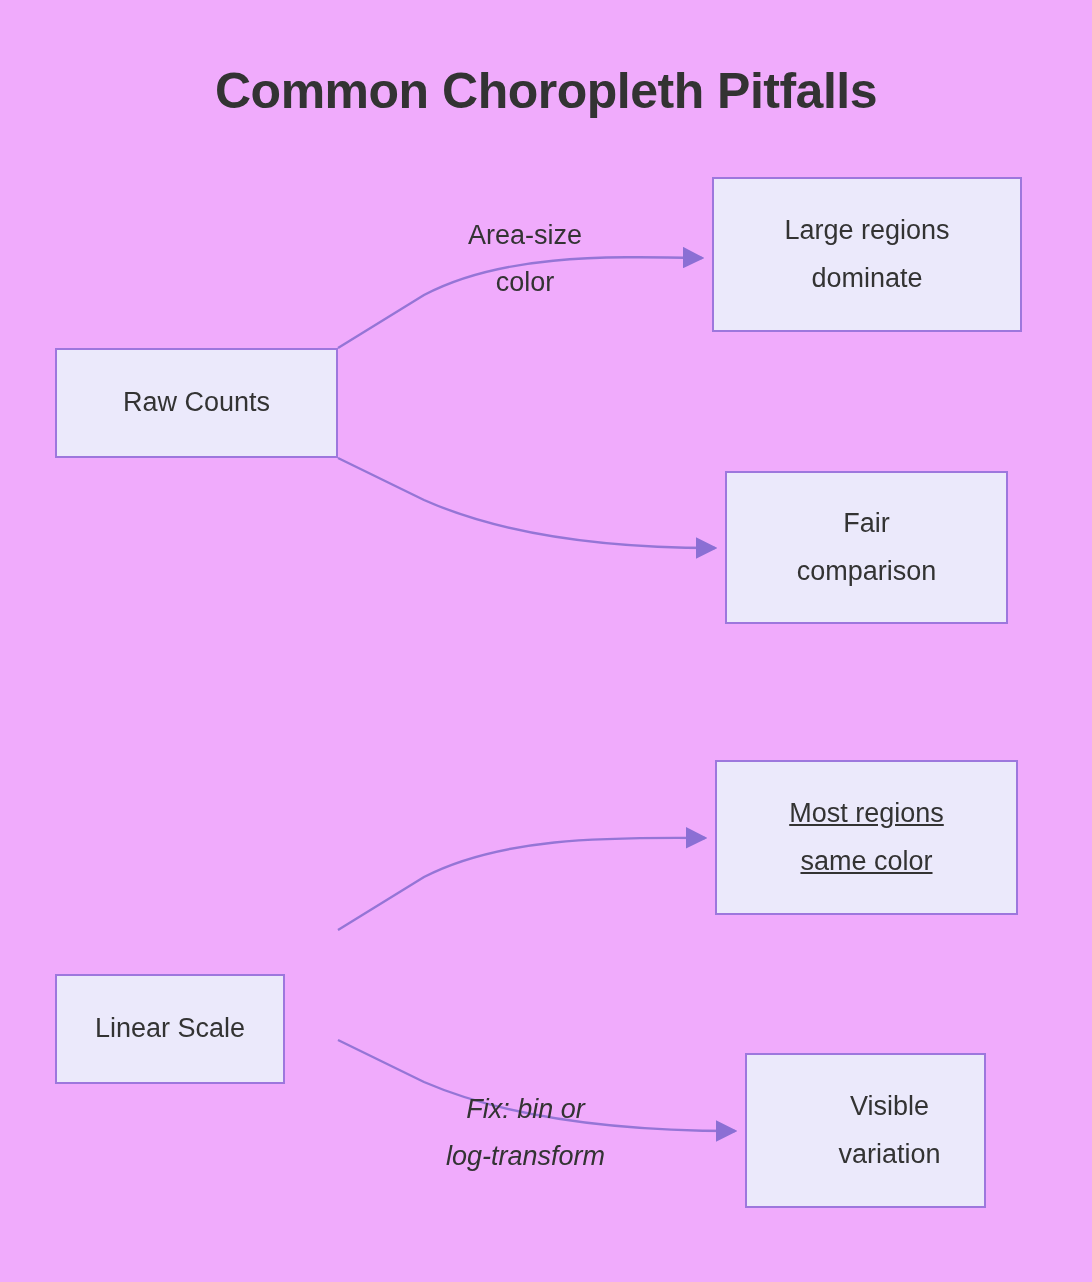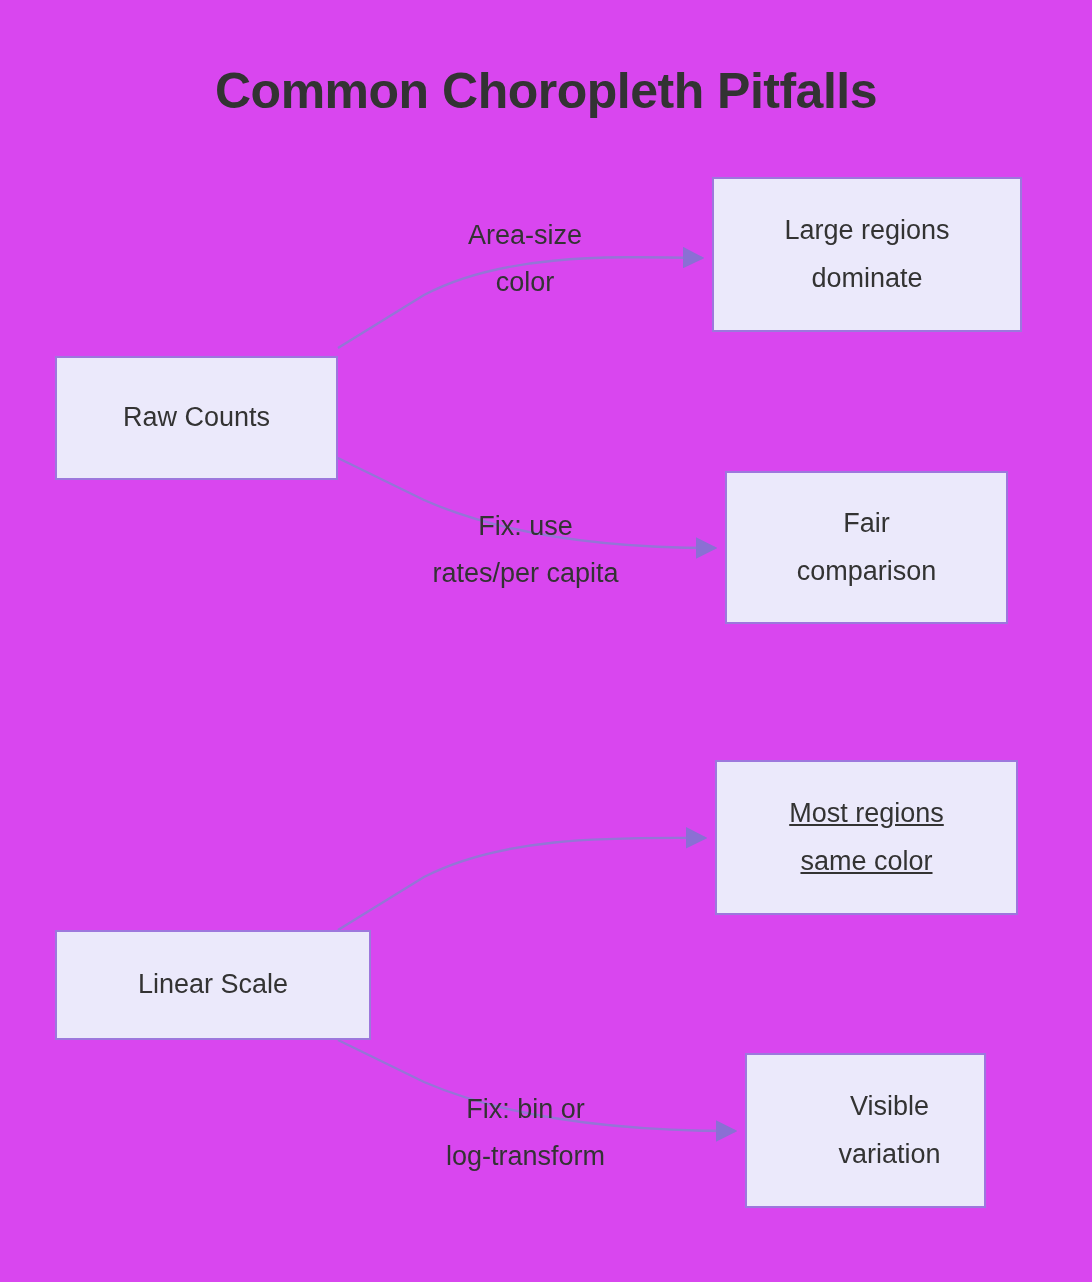--- a/index.html
+++ b/index.html
@@ -9,21 +9,21 @@
     background: #ffffff;
   }
   body {
     font-family: "Liberation Sans", sans-serif;
     color: #333333;
   }
   #canvas {
     position: relative;
     width: 1092px;
     height: 1282px;
-    background: #d946ef;
+    background: #f0abfc;
     overflow: hidden;
   }
   #edge-layer {
     position: absolute;
     left: 0;
     top: 0;
     width: 1092px;
     height: 1282px;
     pointer-events: none;
   }
@@ -82,51 +82,49 @@
 
     <path d="M338,348 L424,295 C500,255 600,256 702,258" fill="none" stroke="#9575d6" stroke-width="2.4" marker-end="url(#arrowhead)"></path>
 
     <path d="M338,458 L424,500 C510,538 615,548 715,548" fill="none" stroke="#9575d6" stroke-width="2.4" marker-end="url(#arrowhead)"></path>
 
     <path d="M338,930 L424,877 C500,838 602,837 705,838" fill="none" stroke="#9575d6" stroke-width="2.4" marker-end="url(#arrowhead)"></path>
 
     <path d="M338,1040 L424,1082 C512,1120 630,1131 735,1131" fill="none" stroke="#9575d6" stroke-width="2.4" marker-end="url(#arrowhead)"></path>
   </svg>
 
-  <div class="node" style="left:55px; top:356px; width:283px; height:124px;">
+  <div class="node" style="left:55px; top:348px; width:283px; height:110px;">
     <span class="node-label">Raw Counts</span>
   </div>
 
   <div class="node" style="left:725px; top:471px; width:283px; height:153px;">
     <span class="node-label">Fair
 comparison</span>
   </div>
 
   <div class="node" style="left:712px; top:177px; width:310px; height:155px;">
     <span class="node-label">Large regions
 dominate</span>
   </div>
 
-  <div class="node" style="left:55px; top:930px; width:316px; height:110px;">
+  <div class="node" style="left:55px; top:974px; width:230px; height:110px;">
     <span class="node-label">Linear Scale</span>
   </div>
 
   <div class="node" style="left:715px; top:760px; width:303px; height:155px;text-decoration:underline;">
     <span class="node-label">Most regions
 same color</span>
   </div>
 
   <div class="node" style="left:745px; top:1053px; width:241px; height:155px;padding-left:48px;">
     <span class="node-label">Visible
 variation</span>
   </div>
 
   <div class="edge-label" style="left:400px; top:212px; width:250px;">Area-size
 color</div>
 
-  <div class="edge-label" style="left:398px; top:503px; width:255px;">Fix: use
-rates/per capita</div>
 
 
-  <div class="edge-label" style="left:398px; top:1086px; width:255px;">Fix: bin or
+  <div class="edge-label" style="left:398px; top:1086px; width:255px;font-style:italic;">Fix: bin or
 log-transform</div>
 
 </div>
 
 </body></html>

